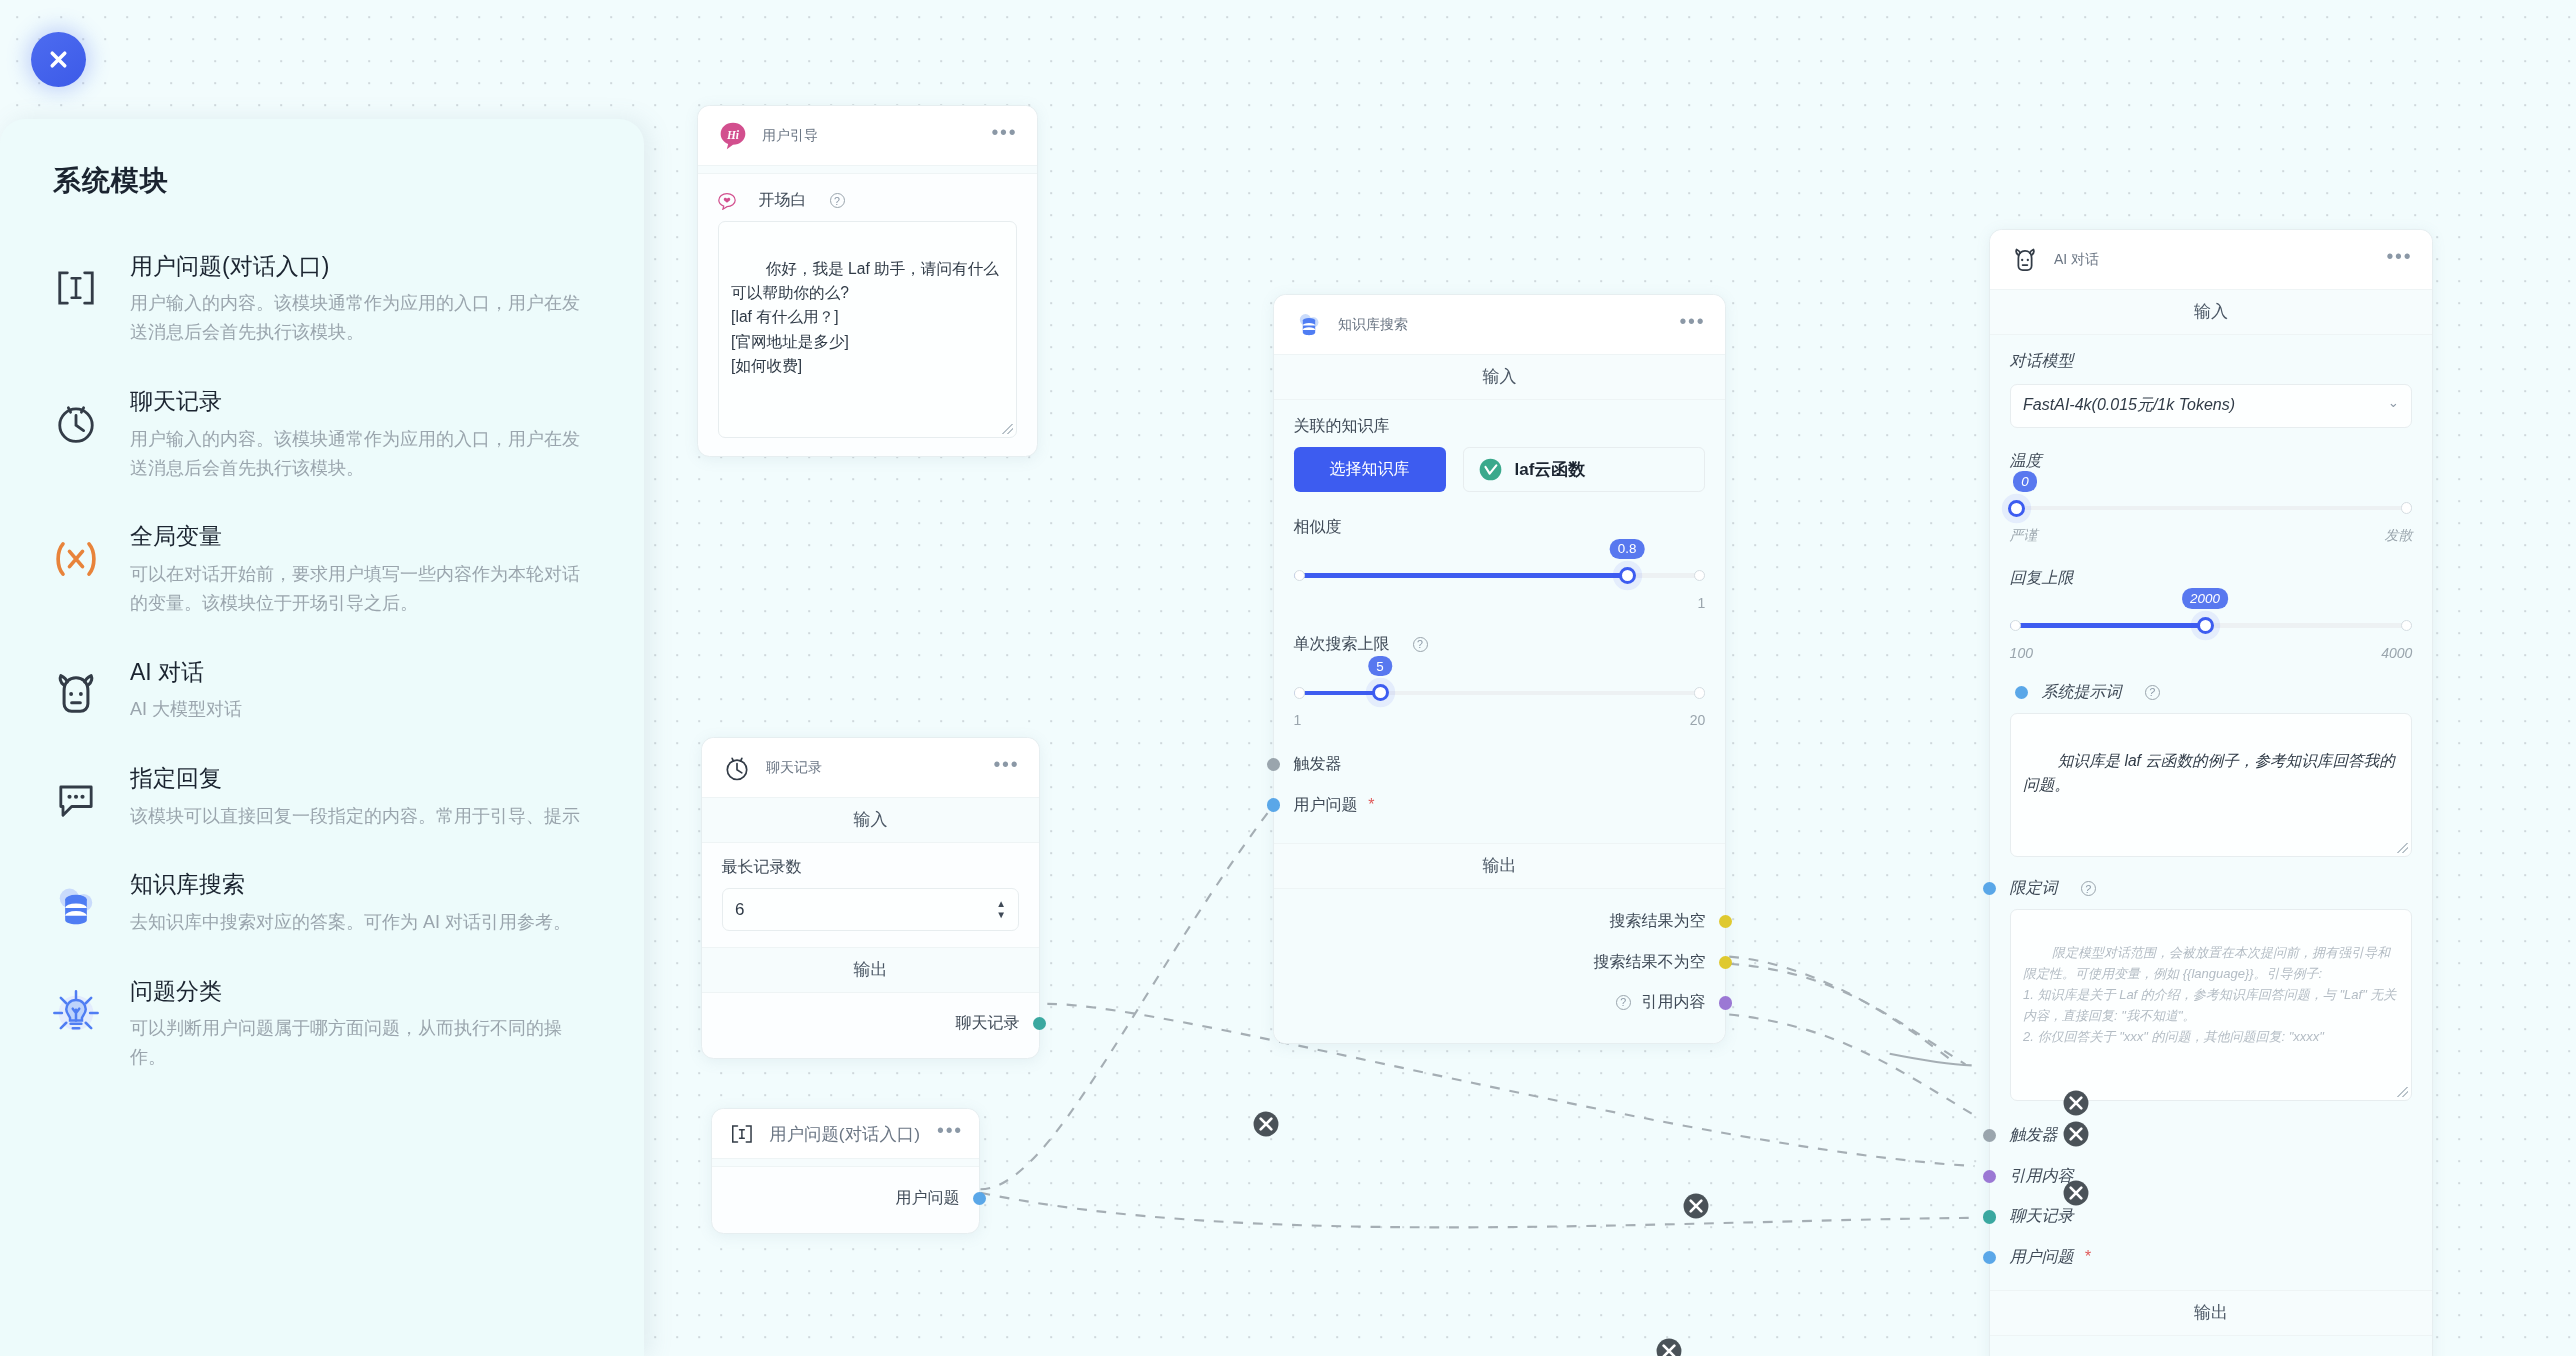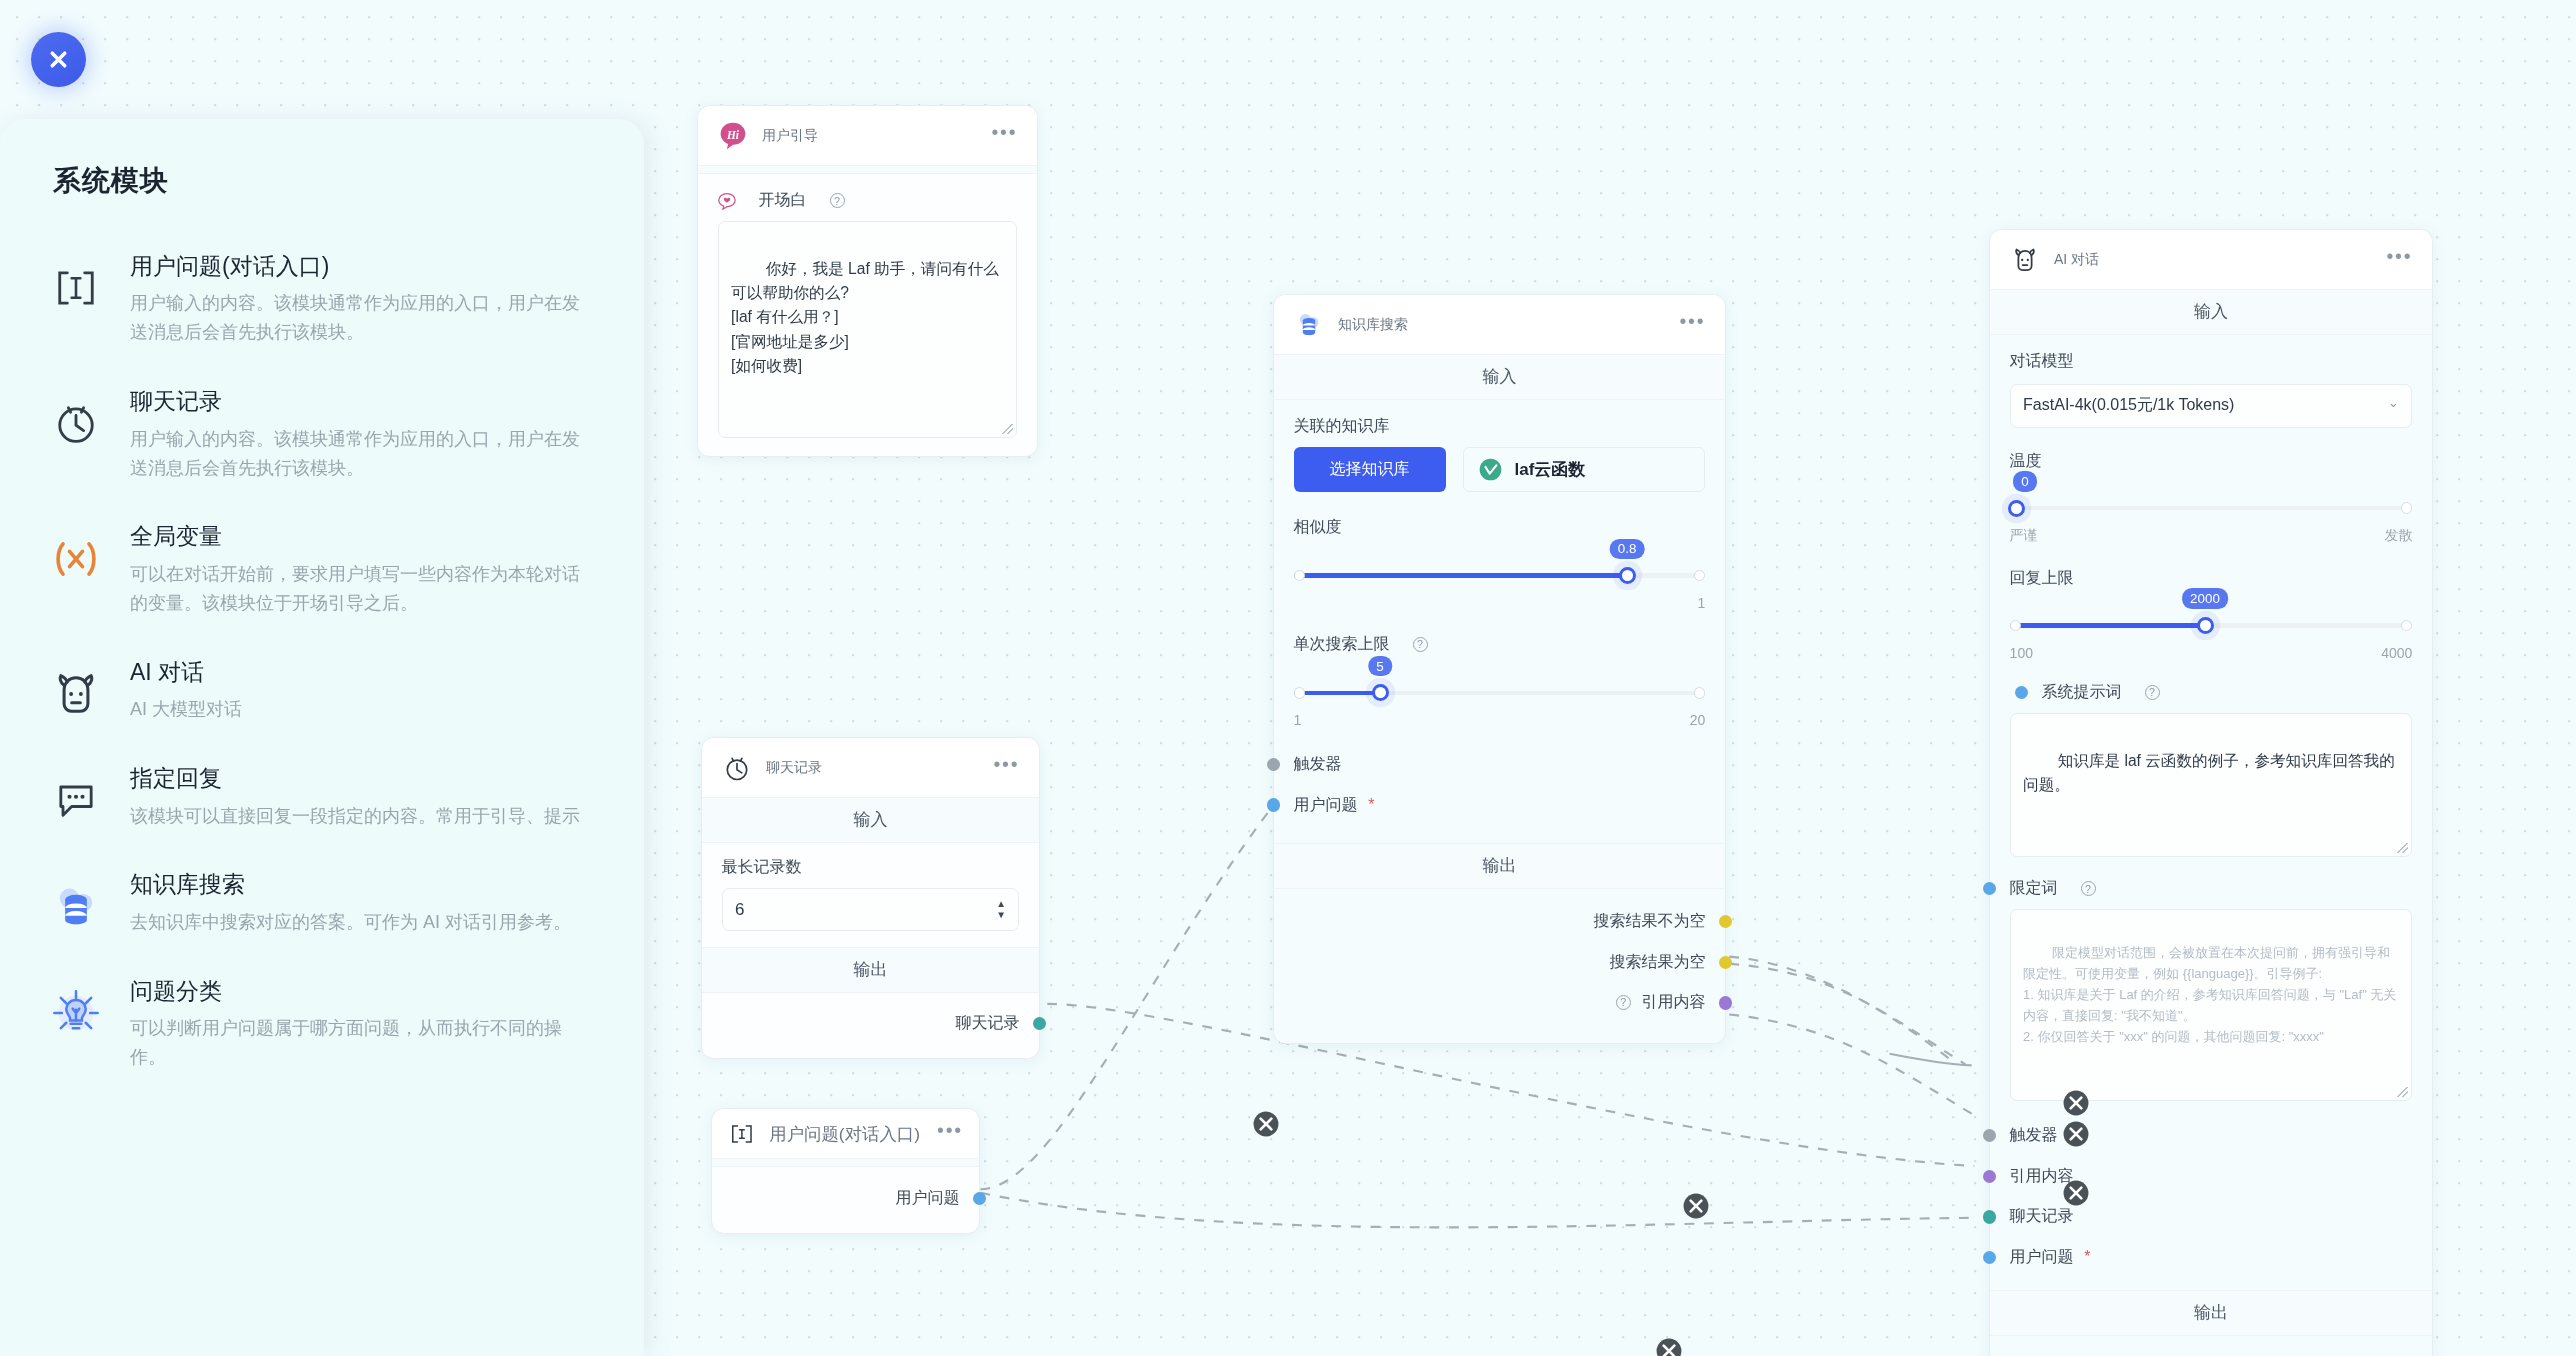--- a/index.html
+++ b/index.html
@@ -521,25 +521,25 @@
           <span class="dot left" style="background:#5aa7e8;"></span>
           <span>用户问题</span>
             <span class="req">*</span>
         </div>
       </div>
     </div>
 
     <div class="sect-band">输出</div>
     <div class="node-body" style="padding:12.5px 19.6px 19.6px; background:#f4fcfd; border-radius:0 0 12.5px 12.5px;">
       <div class="io-row out">
+        <span>搜索结果为空</span>
+        <span class="dot right" style="background:#dfc92f;"></span>
+      </div>
+      <div class="io-row out">
         <span>搜索结果不为空</span>
-        <span class="dot right" style="background:#dfc92f;"></span>
-      </div>
-      <div class="io-row out">
-        <span>搜索结果为空</span>
         <span class="dot right" style="background:#dfc92f;"></span>
       </div>
       <div class="io-row out">
         <span class="qmark">?</span>
         <span>引用内容</span>
         <span class="dot right" style="background:#9b78d4;"></span>
       </div>
     </div>
   </div>
 
@@ -552,21 +552,21 @@
           <path d="M24.5 11.5 C27.2 9.4 27.2 6.5 26.5 5.1 C25.1 5.7 23.1 7.1 22.4 9.1" stroke-linecap="round"></path>
           <circle cx="13.8" cy="17" r="1.3" fill="#333c47" stroke="none"></circle>
           <circle cx="20.2" cy="17" r="1.3" fill="#333c47" stroke="none"></circle>
           <path d="M14.3 22.8 H19.7" stroke-linecap="round"></path>
         </svg>
       </span>
       <span class="node-title">AI 对话</span>
       <span class="dots">•••</span>
     </div>
     <div class="sect-band">输入</div>
-    <div class="node-body" style="background:#f4fcfd; padding:16px 19.6px 12.5px;">
+    <div class="node-body" style="background:#f4fcfd; padding:16px 19.6px 12.5px;font-style:italic;">
 
       <div class="field-label">对话模型</div>
       <div class="select-box">
         <span>FastAI-4k(0.015元/1k Tokens)</span>
         <span class="chev">⌄</span>
       </div>
 
       <div class="field-label" style="margin-top:23px;">温度</div>
       <div class="slider-wrap" style="margin-top:23px;">
         <div class="slider-rail"></div>

